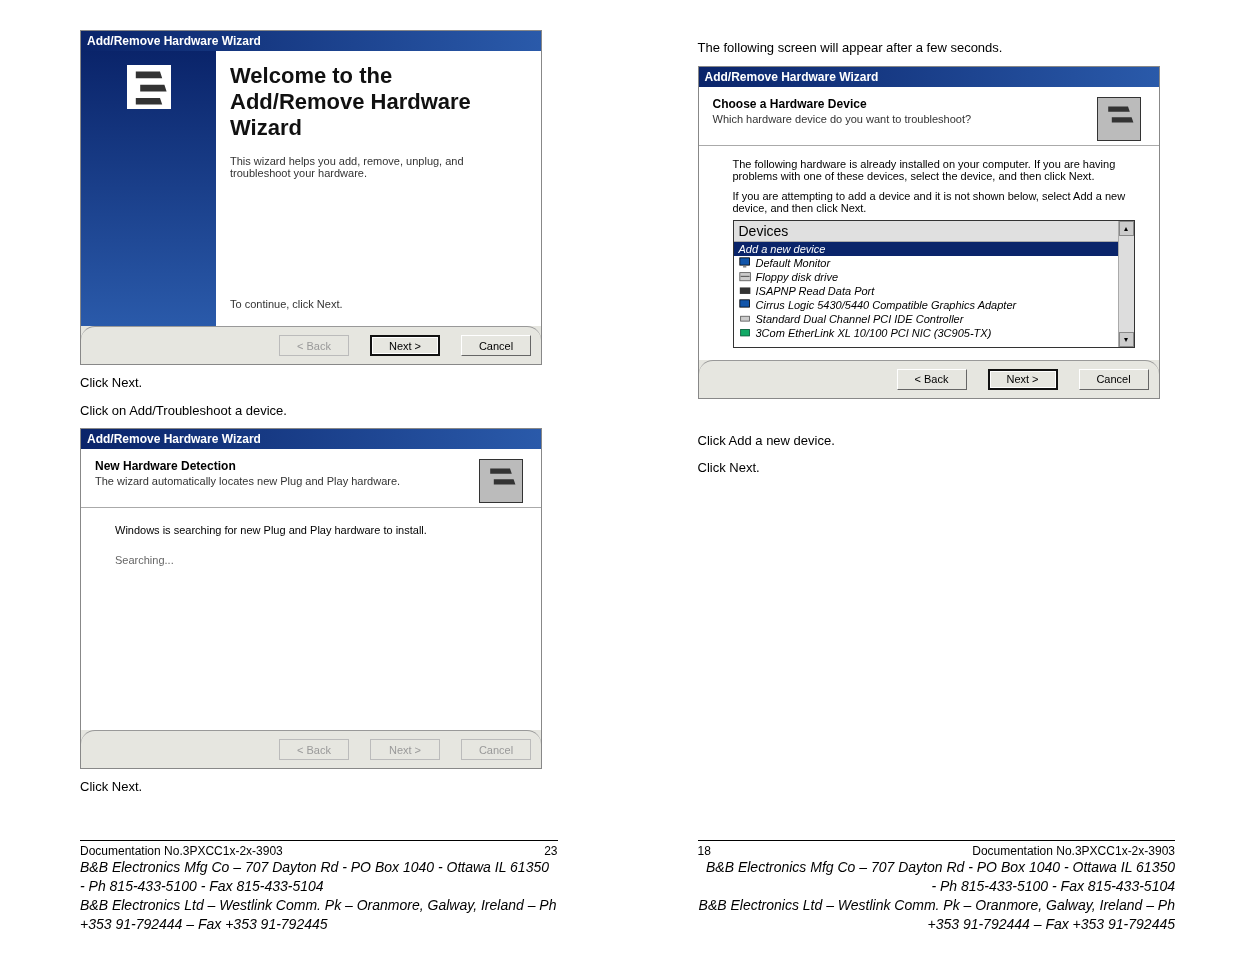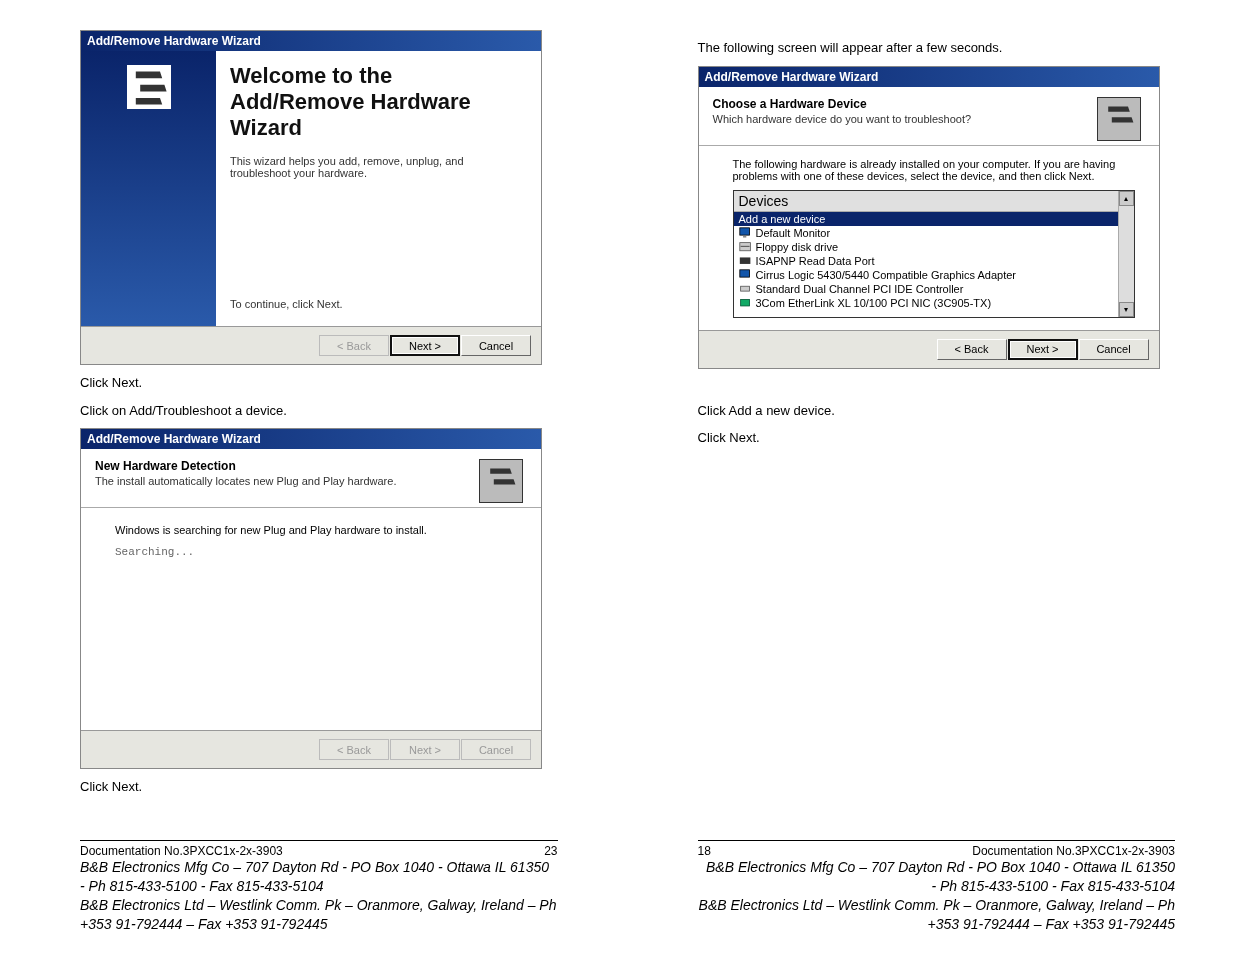--- a/index.html
+++ b/index.html
@@ -80,22 +80,23 @@
     margin: 0 0 10px 0;
     color: #111;
   }
   .welcome-main p { font-size: 11px; margin: 4px 0; color: #333; }
   .welcome-spacer { flex: 1; }
   .btn-row {
     background: #e6e6e0;
     padding: 8px 10px;
     display: flex;
     justify-content: flex-end;
-    gap: 1px;
+    gap: 21px;
     border-top: 1px solid #999;
+    border-radius: 14px;
   }
   .btn {
     min-width: 70px;
     height: 21px;
     font-size: 11px;
     background: #e6e6e0;
     border: 1px solid #666;
     border-top-color: #fff;
     border-left-color: #fff;
     padding: 0 10px;
@@ -121,20 +122,21 @@
     padding: 2px 5px;
     font-size: 14px;
     border-bottom: 1px solid #aaa;
   }
   .listbox-items { font-size: 11px; }
   .li-row {
     padding: 1px 5px;
     display: flex;
     align-items: center;
     gap: 4px;
+    font-style: italic;
   }
   .li-row.selected { background: #0a246a; color: #fff; }
   .dev-icon { width: 13px; height: 12px; display:inline-block; }
   .scroll-stub {
     position: absolute;
     right: 0; top: 0; width: 15px; height: 100%;
     background: #ddd;
     border-left: 1px solid #aaa;
   }
   .scroll-btn {
@@ -184,31 +186,31 @@
     </div>
 
     <p class="instr">Click Next.</p>
     <p class="instr">Click on Add/Troubleshoot a device.</p>
 
     <div class="dialog" style="width:460px;">
       <div class="dlg-title">Add/Remove Hardware Wizard</div>
       <div class="wiz-header">
         <div class="txt">
           <h4>New Hardware Detection</h4>
-          <div class="sub">The install automatically locates new Plug and Play hardware.</div>
+          <div class="sub">The wizard automatically locates new Plug and Play hardware.</div>
         </div>
         <div class="wiz-icon">
           <svg viewBox="0 0 40 40">
               <path d="M8 6 L30 6 L32 12 L8 12 Z M12 18 L34 18 L36 24 L12 24 Z" fill="#333"></path>
             </svg>
         </div>
       </div>
       <div class="inner-content" style="height:200px;">
         <p style="font-size:11px; margin:6px 0;">Windows is searching for new Plug and Play hardware to install.</p>
-        <p style="font-size:11px; color:#666; margin:10px 0;font-family:Liberation Mono, monospace;">Searching...</p>
+        <p style="font-size:11px; color:#666; margin:18px 0;">Searching...</p>
       </div>
       <div class="btn-row">
         <button class="btn disabled">&lt; Back</button>
         <button class="btn disabled">Next &gt;</button>
         <button class="btn disabled">Cancel</button>
       </div>
     </div>
 
     <p class="instr">Click Next.</p>
   </div>
@@ -235,20 +237,21 @@
           <div class="sub">Which hardware device do you want to troubleshoot?</div>
         </div>
         <div class="wiz-icon">
           <svg viewBox="0 0 40 40">
               <path d="M8 6 L30 6 L32 12 L8 12 Z M12 18 L34 18 L36 24 L12 24 Z" fill="#333"></path>
             </svg>
         </div>
       </div>
       <div class="inner-content">
         <p style="font-size:11px; margin:2px 0 8px 0;">The following hardware is already installed on your computer. If you are having problems with one of these devices, select the device, and then click Next.</p>
+        <p style="font-size:11px; margin:2px 0 6px 0;">If you are attempting to add a device and it is not shown below, select Add a new device, and then click Next.</p>
 
         <div class="listbox">
           <div class="listbox-header">Devices</div>
           <div class="listbox-items">
             <div class="li-row selected">
               <span>Add a new device</span>
             </div>
             <div class="li-row">
               <span class="dev-icon"><svg viewBox="0 0 16 14">
                     <rect x="1" y="1" width="12" height="9" fill="#15a" stroke="#000"></rect>

